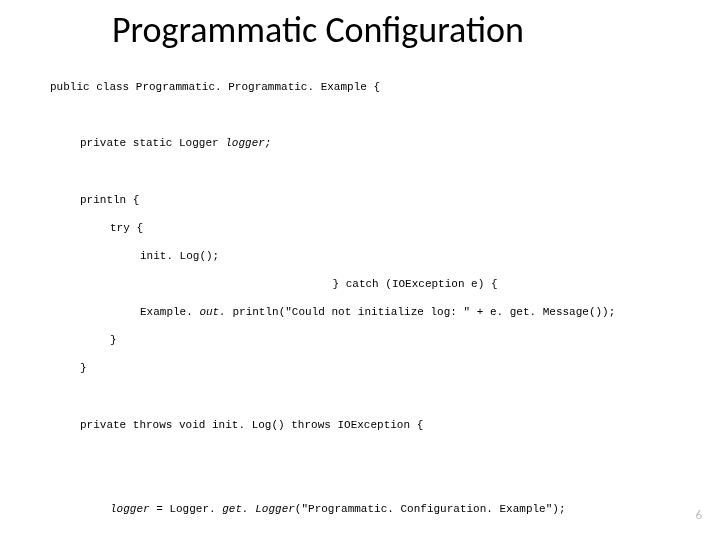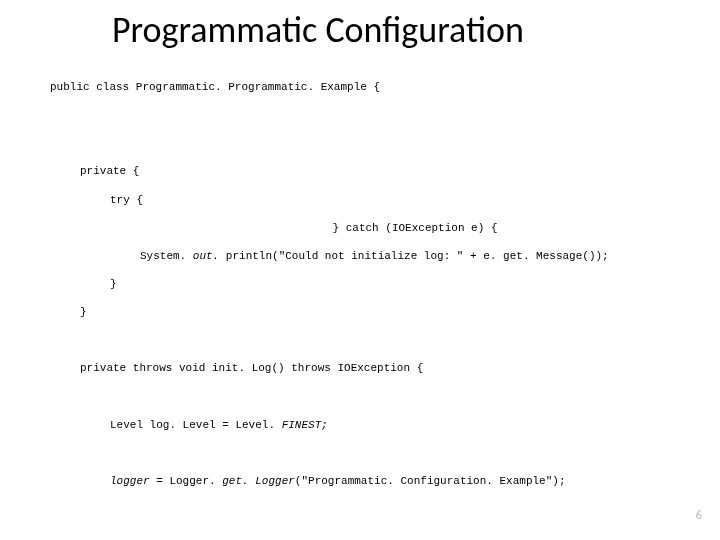--- a/index.html
+++ b/index.html
@@ -50,31 +50,32 @@
 </style>
 </head>
 <body>
 
 <div class="slide">
   <h1 class="title">Programmatic Configuration</h1>
 
   <div class="code">
 <span style="display: block;">public class Programmatic. Programmatic. Example {</span>
 <div class="blank"></div>
+<span class="i1" style="display: block;"><span>private static Logger </span><span class="italic">logger;</span></span>
 <div class="blank"></div>
-<span class="i1" style="display: block;">private {</span>
+<span class="i1" style="display: block;">println {</span>
 <span class="i2" style="display: block;">try {</span>
+<span class="i3" style="display: block;">init. Log();</span>
 <span class="i2" style="display: block; text-align: center;">} catch (IOException e) {</span>
-<span class="i3" style="display: block;"><span>System. </span><span class="italic">out. </span><span>println("Could not initialize log: " + e. get. Message());</span></span>
+<span class="i3" style="display: block;"><span>Example. </span><span class="italic">out. </span><span>println("Could not initialize log: " + e. get. Message());</span></span>
 <span class="i2" style="display: block;">}</span>
 <span class="i1" style="display: block;">}</span>
 <div class="blank"></div>
 <span class="i1" style="display: block;">private throws void init. Log() throws IOException {</span>
 <div class="blank"></div>
-<span class="i2" style="display: block;"><span>Level log. Level = Level. </span><span class="italic">FINEST;</span></span>
 <div class="blank"></div>
 <span class="i2" style="display: block;"><span class="italic">logger </span><span>= Logger. </span><span class="italic">get. Logger</span><span>("Programmatic. Configuration. Example");</span></span>
 
 
 
 
 
 
 
 

